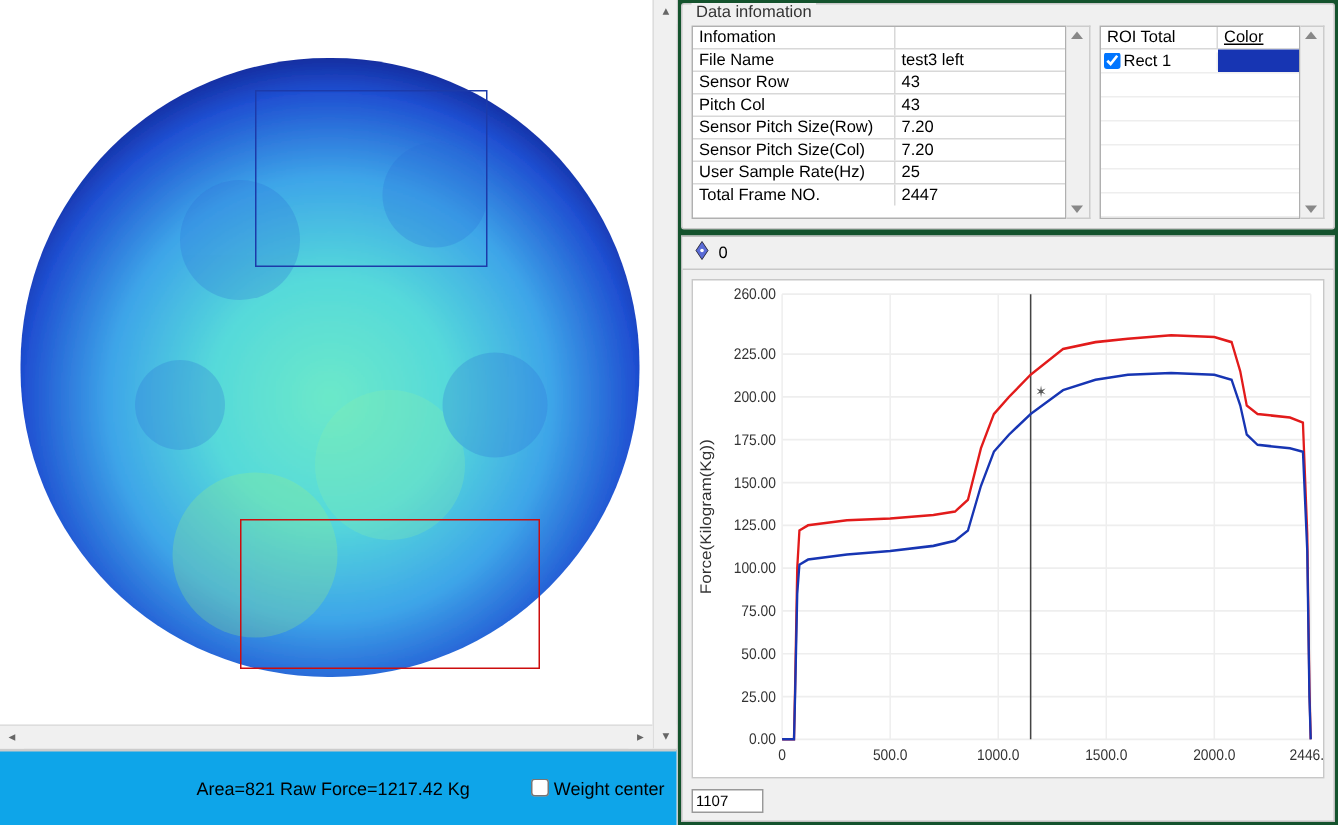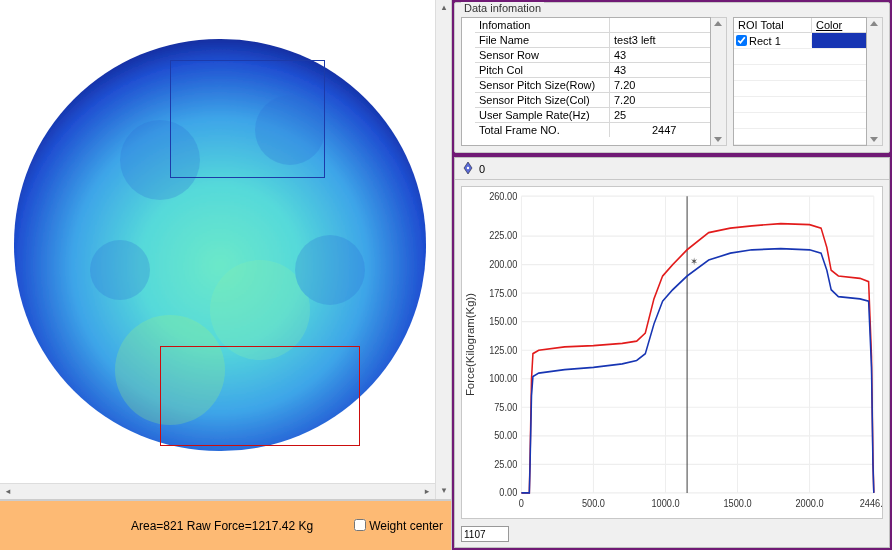--- a/index.html
+++ b/index.html
@@ -77,37 +77,37 @@
     pointer-events: none;
   }
 
   .status-bar {
     flex: 1;
     display: flex;
     align-items: center;
     padding: 0 8px;
     gap: 18px;
     border-top: 1px solid #ccc;
-    background: #fdba74;
+    background: #0ea5e9;
   }
   .status-text {
     flex: 1;
     text-align: center;
     font-size: 12px;
     padding-left: 100px;
   }
   .weight-center { display: flex; align-items: flex-start; gap: 3px; font-size: 12px; }
   .weight-center input { width: 12px; height: 12px; }
 
   
   .right-panel {
     flex: 1;
     display: flex;
     flex-direction: column;
-    background: #701a75;
+    background: #14532d;
     padding: 2px 2px 2px 2px;
   }
   .group-box {
     border: 1px solid #c8c8c8;
     border-radius: 2px;
     position: relative;
     background: #f0f0f0;
     margin-bottom: 4px;
   }
   .group-box > .group-title {
@@ -124,22 +124,22 @@
     display: flex;
     gap: 6px;
     padding: 2px 6px 6px 6px;
   }
   .info-table {
     flex: 0 0 250px;
     border: 1px solid #b0b0b0;
     background: #fff;
     font-size: 11px;
   }
-  .info-table .row { display: flex; border-bottom: 1px solid #d8d8d8; margin-left: 13px; }
-  .info-table .row:last-child { border-bottom: none; gap: 38px; }
+  .info-table .row { display: flex; border-bottom: 1px solid #d8d8d8; }
+  .info-table .row:last-child { border-bottom: none; }
   .info-table .k {
     flex: 0 0 135px;
     padding: 1px 4px;
     border-right: 1px solid #d8d8d8;
   }
   .info-table .v {
     flex: 1;
     padding: 1px 4px;
   }
   .info-table .hdr { font-weight: normal; background: #fff; }

